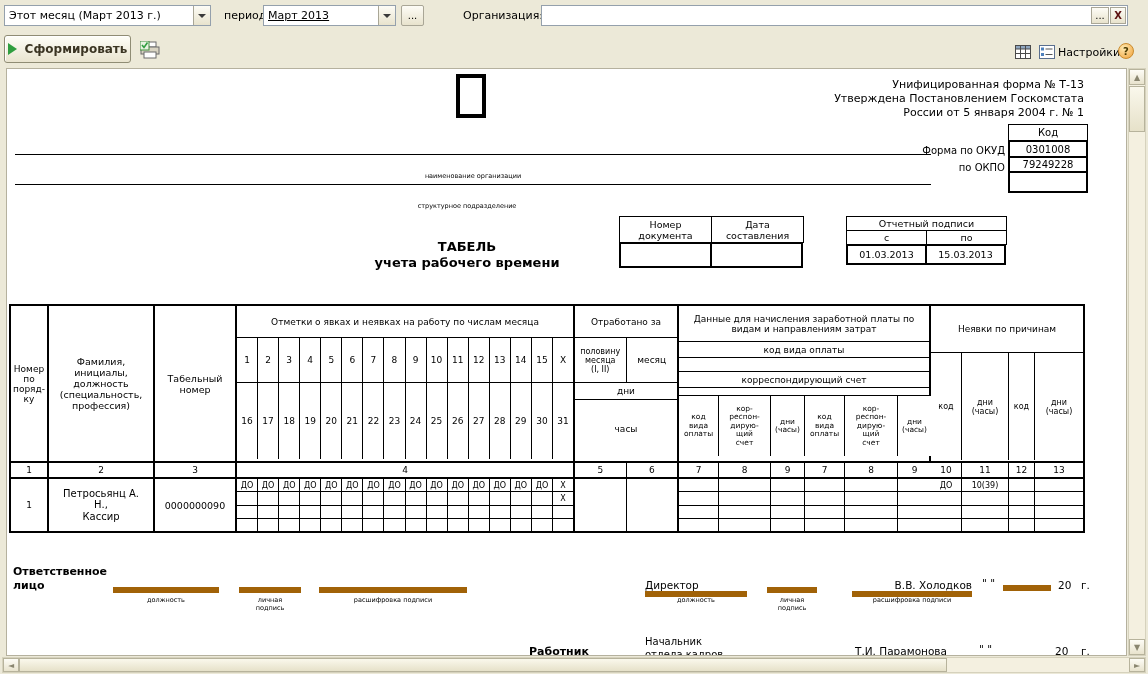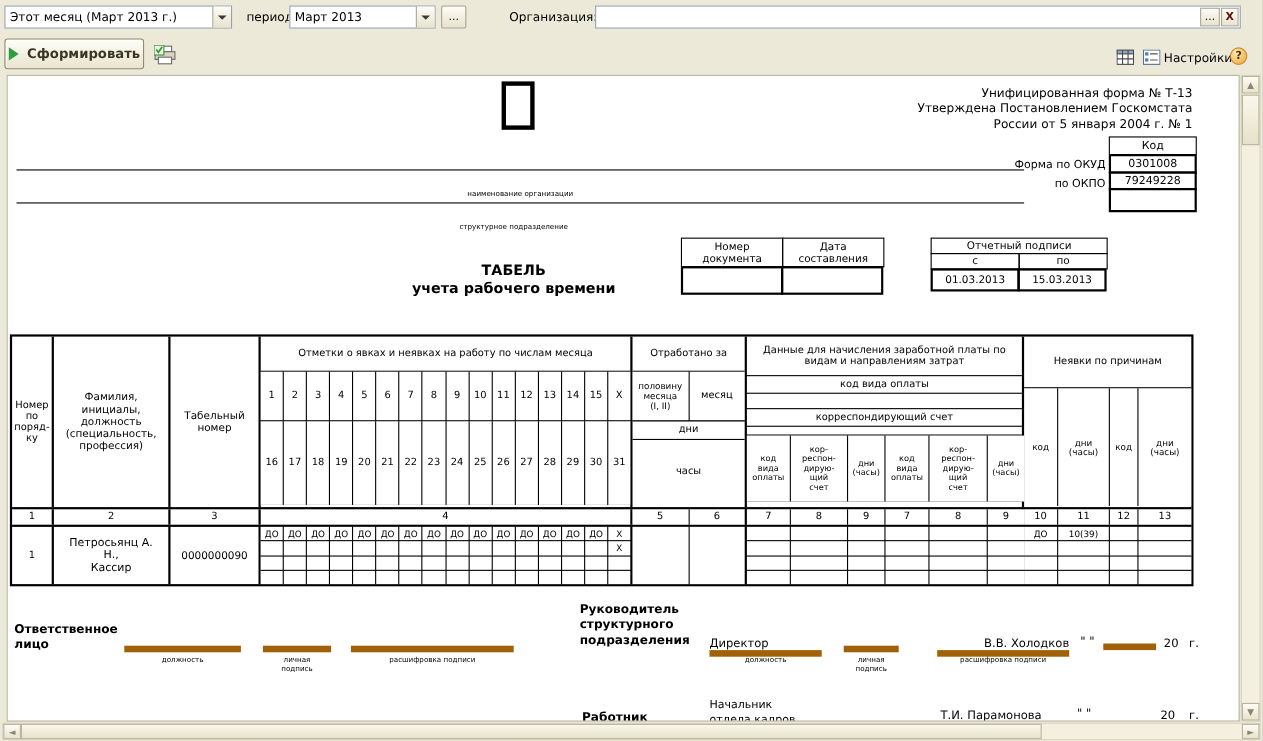--- a/index.html
+++ b/index.html
@@ -97,21 +97,21 @@
 
 <div class="win">
 
   <div class="combo" style="left:4px; top:5px; width:207px;">
     <span class="combo-text">Этот месяц (Март 2013 г.)</span>
     <span class="combo-btn">
         <i class="arr-down"></i>
       </span>
   </div>
   <span class="lbl" style="left:224px; top:9px;">период:</span>
-  <div class="combo" style="left:263px; top:5px; width:133px;">
+  <div class="combo" style="left:263px; top:5px; width:133px;text-decoration:underline;">
     <span class="combo-text">Март 2013</span>
     <span class="combo-btn">
         <i class="arr-down"></i>
       </span>
   </div>
   <button class="sbtn" style="left:401px; top:5px; width:23px;">...</button>
   <span class="lbl" style="left:463px; top:9px;">Организация:</span>
   <div class="orgfield">
     <input class="org-input" value="" style="">
     <span class="field-btn">...</span>
@@ -473,23 +473,20 @@
     <div class="sigbold" style="left:6px; top:496px;">Ответственное
 лицо</div>
     <div class="sigline" style="left:106px; top:510px; width:106px; height:14px;"></div>
     <div class="sigcap" style="left:106px; top:527px; width:106px;">должность</div>
     <div class="sigline" style="left:232px; top:510px; width:62px; height:14px;"></div>
     <div class="sigcap" style="left:232px; top:527px; width:62px;">личная
 подпись</div>
     <div class="sigline" style="left:312px; top:510px; width:148px; height:14px;"></div>
     <div class="sigcap" style="left:312px; top:527px; width:148px;">расшифровка подписи</div>
 
-    <div class="sigbold" style="left:520px; top:478px;">Руководитель
-структурного
-подразделения</div>
     <div class="sigline sigtext" style="left:638px; top:510px; width:102px;">Директор</div>
     <div class="sigcap" style="left:638px; top:527px; width:102px;">должность</div>
     <div class="sigline" style="left:760px; top:510px; width:50px; height:14px;"></div>
     <div class="sigcap" style="left:760px; top:527px; width:50px;">личная
 подпись</div>
     <div class="sigline sigtext" style="left:845px; top:510px; width:120px; text-align:right;">В.В. Холодков</div>
     <div class="sigcap" style="left:845px; top:527px; width:120px;">расшифровка подписи</div>
     <div class="sigtext" style="left:975px; top:508px;">" "</div>
     <div class="sigline" style="left:996px; top:508px; width:48px; height:14px;"></div>
     <div class="sigtext" style="left:1051px; top:510px;">20</div>

